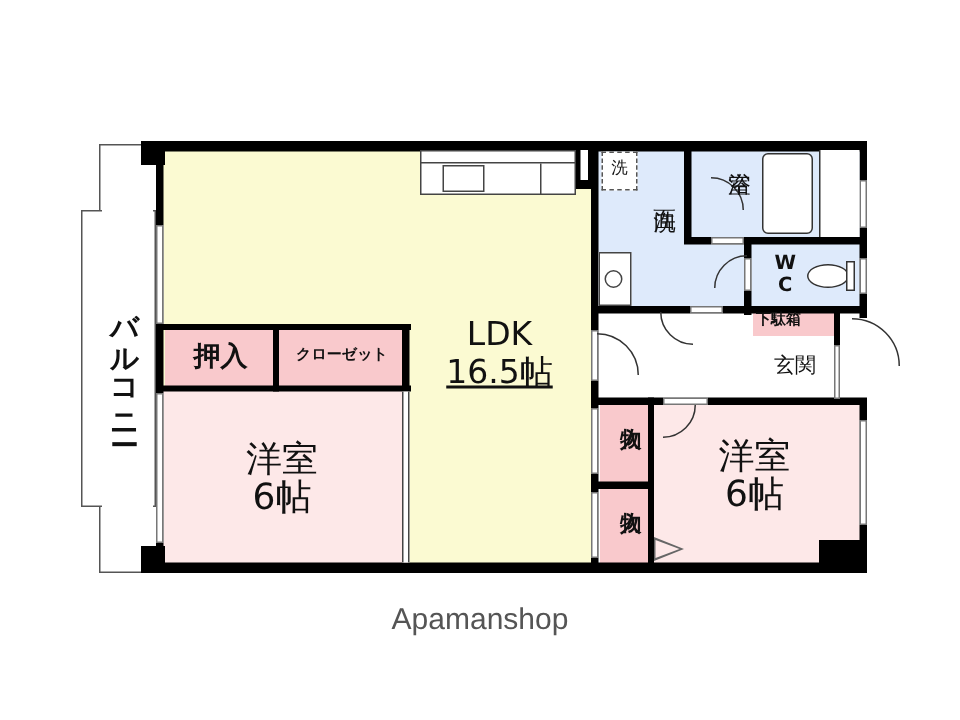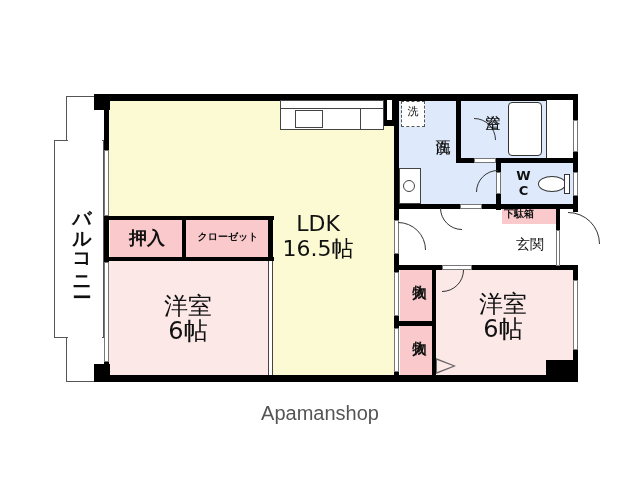--- a/index.html
+++ b/index.html
@@ -111,23 +111,23 @@
 
 <div class="abs" style="left:399px;top:168px;width:22px;height:36px;border:1px solid #444;background:#fff;"></div>
 <div class="abs" style="left:403px;top:180px;width:12px;height:12px;border:1px solid #444;border-radius:50%;"></div>
 
 <div class="abs" style="left:538px;top:176px;width:28px;height:16px;border:1.5px solid #333;border-radius:50%;background:#fff;"></div>
 <div class="abs" style="left:564px;top:174px;width:6px;height:20px;border:1px solid #333;background:#fff;"></div>
 
 <div class="abs" style="left:436px;top:358px;width:0;height:0;border-top:8px solid transparent;border-bottom:8px solid transparent;border-left:20px solid #666;"></div>
 <div class="abs" style="left:437px;top:360px;width:0;height:0;border-top:6px solid transparent;border-bottom:6px solid transparent;border-left:16px solid #fde8e8;"></div>
 
-<div class="room-label" style="left:263px;top:212px;width:110px;">
+<div class="room-label" style="left:278px;top:212px;width:110px;">
   <div style="font-size:22px;font-weight:normal;">LDK</div>
-  <div style="font-size:22px;font-weight:normal;margin-top:2px;">16.5帖</div>
+  <div style="font-size:22px;font-weight:normal;margin-top:2px;text-decoration:underline;">16.5帖</div>
 </div>
 
 <div class="room-label jp" style="left:140px;top:294px;width:96px;">
   <div style="font-size:24px;font-weight:normal;">洋室</div>
   <div style="font-size:24px;font-weight:normal;">6帖</div>
 </div>
 
 <div class="room-label jp" style="left:112px;top:229px;width:70px;font-size:18px;">押入</div>
 <div class="room-label jp" style="left:186px;top:232px;width:84px;font-size:10px;letter-spacing:0px;">クローゼット</div>
 

